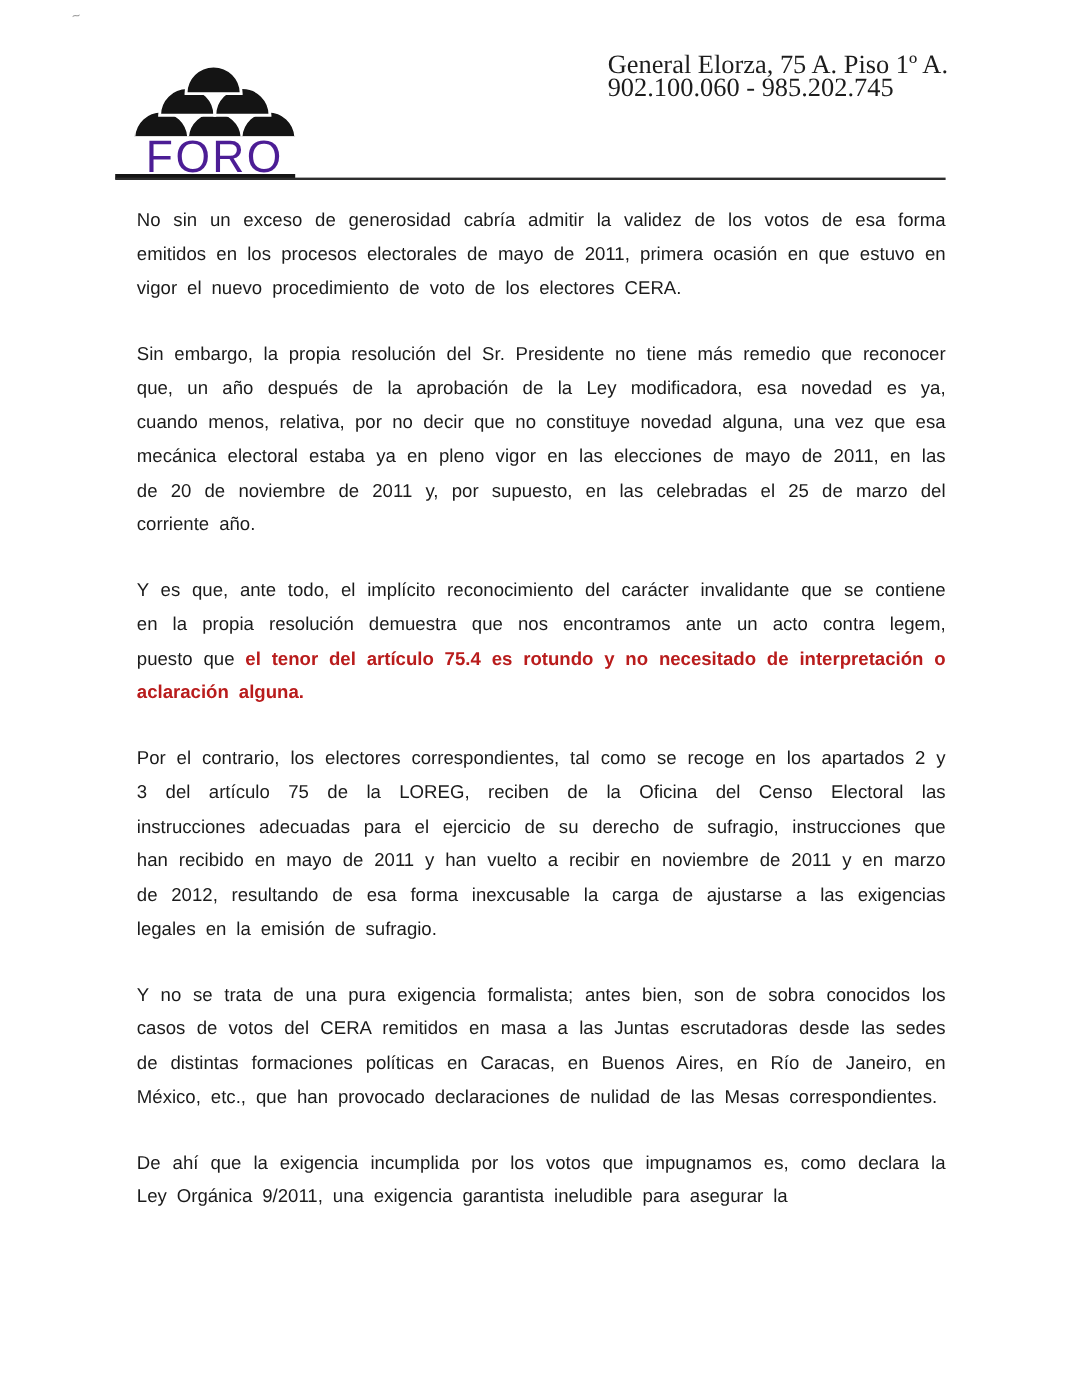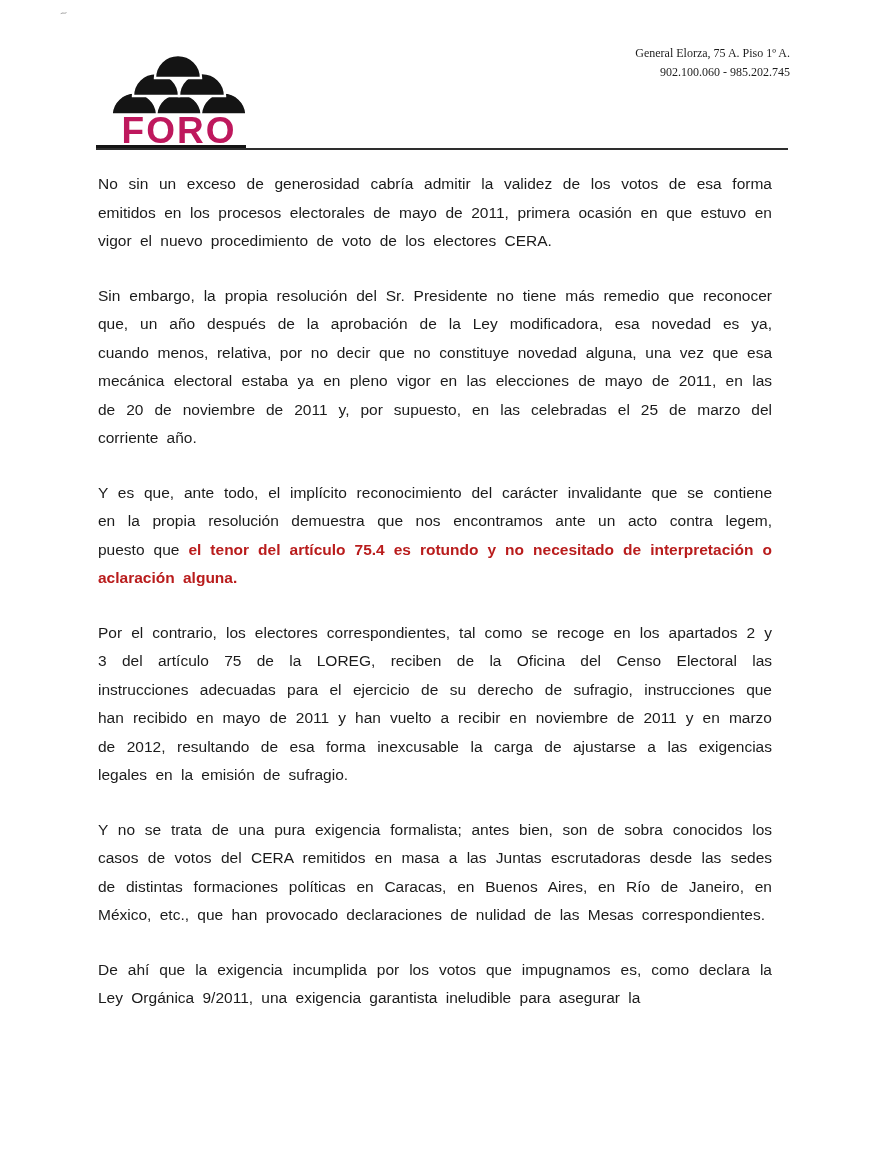--- a/index.html
+++ b/index.html
@@ -30,32 +30,32 @@
     left: 112px;
     top: 52px;
     width: 134px;
     text-align: center;
   }
   .logo svg { display: block; width: 134px; height: 62px; }
   .logo-text {
     margin-top: 2px;
     font-size: 37px;
     line-height: 30px;
-    font-weight: 700;
+    font-weight: 400;
     letter-spacing: 2px;
-    color: #be185d;
+    color: #4c1d95;
     transform: scaleY(1.02);
   }
   .address {
     position: absolute;
     top: 44px;
     right: 100px;
-    text-align: right;
+    text-align: left;
     font-family: "Liberation Serif", serif;
-    font-size: 12px;
+    font-size: 22px;
     line-height: 19px;
     color: #1d1d1d;
     white-space: nowrap;
   }
   .rule-thick {
     position: absolute;
     left: 96px;
     top: 145px;
     width: 150px;
     height: 4px;
@@ -66,21 +66,21 @@
     left: 96px;
     top: 148px;
     width: 692px;
     height: 2px;
     background: #2e2e2e;
   }
 
   
   .letter-body {
     position: absolute;
-    left: 98px;
+    left: 114px;
     top: 170px;
     width: 674px;
     font-size: 15.5px;
     line-height: 28.5px;
     text-align: justify;
     text-justify: inter-word;
     word-spacing: 4px;
     color: #1b1b1b;
   }
   .letter-body p { margin: 0 0 26px 0; }

